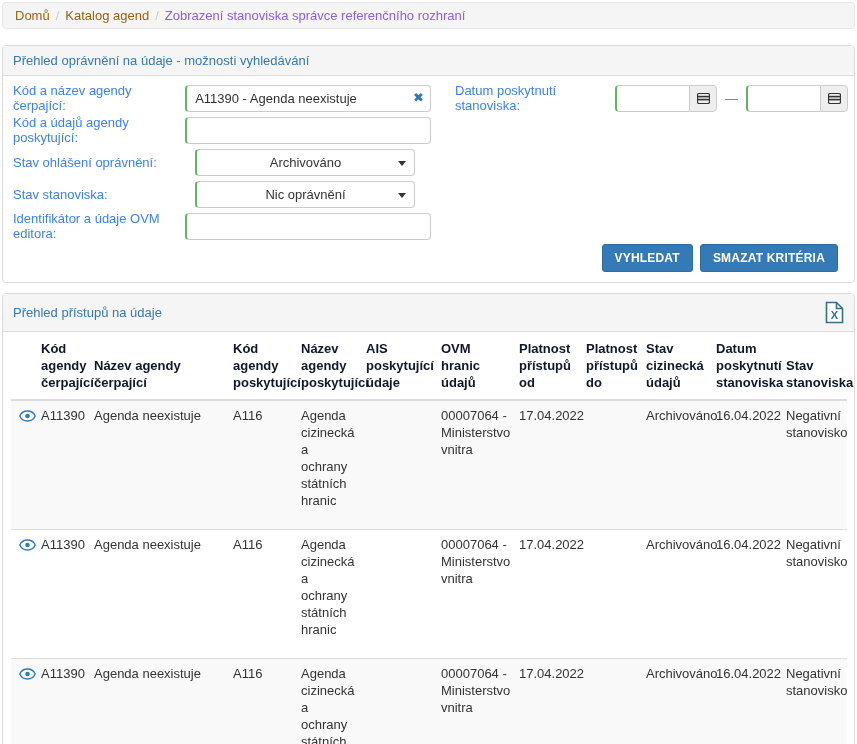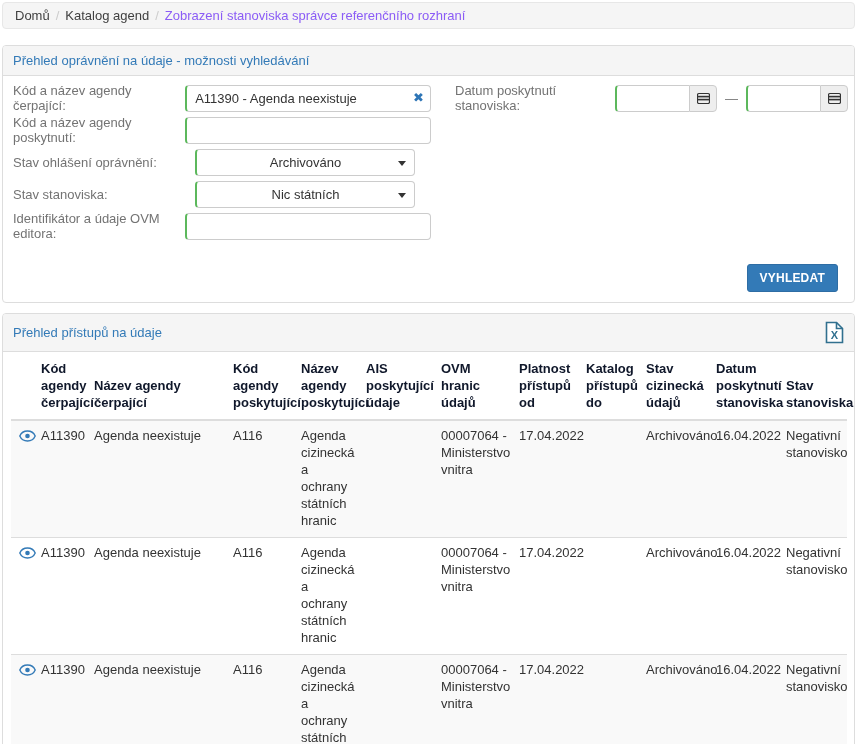--- a/index.html
+++ b/index.html
@@ -15,21 +15,21 @@
 
   
   .breadcrumb {
     background: #f5f5f5;
     border: 1px solid #e7e7e7;
     border-radius: 4px;
     padding: 5px 12px;
     margin: 0 1px 16px 1px;
     font-size: 13px;
   }
-  .breadcrumb a { color: #404040; text-decoration: none; cursor: pointer; }
+  .breadcrumb a { color: #a16207; text-decoration: none; cursor: pointer; }
   .breadcrumb .sep { color: #ccc; padding: 0 6px; }
   .breadcrumb .active-crumb { color: #8b5cf6; }
 
   
   .panel {
     border: 1px solid #ddd;
     border-radius: 4px;
     margin: 0 1px 10px 1px;
     background: #fff;
   }
@@ -45,21 +45,21 @@
     justify-content: space-between;
     min-height: 29px;
   }
 
   
   .search-body { padding: 8px 10px 10px 10px; }
   .form-columns { display: flex; }
   .form-col-left { width: 418px; }
   .form-col-right { flex: 1; padding-left: 24px; }
   .form-row { display: flex; align-items: center; margin-bottom: 4px; height: 28px; }
-  .form-row label { width: 182px; color: #737373; }
+  .form-row label { width: 182px; color: #3b82f6; }
   .ctl-wrap { position: relative; width: 260px; }
   input.txt {
     width: 100%; height: 27px;
     border: 1px solid #ccc;
     border-left: 2px solid #5cb85c;
     border-radius: 4px;
     padding: 3px 8px;
     font-family: inherit; font-size: 13px; color: #333;
     outline: none;
   }
@@ -100,21 +100,21 @@
   .cal-btn {
     width: 28px; height: 27px;
     border: 1px solid #ccc;
     border-radius: 0 4px 4px 0;
     background: #eeeeee;
     display: flex; align-items: center; justify-content: center;
     cursor: pointer; padding: 0;
   }
   .range-dash { padding: 0 8px; color: #777; }
 
-  .btn-row { display: flex; justify-content: flex-end; gap: 7px; margin-top: 20px; padding-right: 6px; }
+  .btn-row { display: flex; justify-content: flex-end; gap: 7px; margin-top: 0; padding-right: 6px; }
   .btn-primary {
     background: #337ab7;
     border: 1px solid #2e6da4;
     color: #fff;
     font-family: inherit;
     font-size: 12px;
     font-weight: 600;
     letter-spacing: .2px;
     padding: 6px 12px;
     border-radius: 3px;
@@ -133,21 +133,21 @@
     text-align: left;
     vertical-align: bottom;
     font-weight: bold;
     color: #0f172a;
     padding: 8px 4px 8px 4px;
     border-bottom: 2px solid #ddd;
     line-height: 17px;
   }
   table.results td {
     vertical-align: top;
-    padding: 6px 4px 8px 4px;
+    padding: 6px 4px 20px 4px;
     border-top: 1px solid #ddd;
     line-height: 17px;
   }
   table.results thead tr { height: 64px; }
   table.results tbody tr { height: 92px; }
   table.results tbody tr:nth-child(odd) { background: #f9f9f9; }
   table.results tr td:first-child, table.results tr th:first-child { padding-left: 8px; }
   .eye-btn { cursor: pointer; display: inline-block; margin-top: 2px; }
 </style>
 </head>
@@ -167,38 +167,38 @@
 
         <div class="form-row">
           <label>Kód a název agendy čerpající:</label>
           <div class="ctl-wrap">
             <input class="txt has-clear" type="text" value="A11390 - Agenda neexistuje" style="">
             <span class="clear-x">✖</span>
           </div>
         </div>
 
         <div class="form-row">
-          <label>Kód a název agendy poskytnutí:</label>
+          <label>Kód a údajů agendy poskytující:</label>
           <div class="ctl-wrap">
             <input class="txt" type="text" value="" style="">
           </div>
         </div>
 
         <div class="form-row">
           <label>Stav ohlášení oprávnění:</label>
           <div class="fake-select">
             <span>Archivováno</span>
             <span class="caret"></span>
           </div>
         </div>
 
         <div class="form-row">
           <label>Stav stanoviska:</label>
           <div class="fake-select">
-            <span>Nic státních</span>
+            <span>Nic oprávnění</span>
             <span class="caret"></span>
           </div>
         </div>
 
         <div class="form-row">
           <label>Identifikátor a údaje OVM editora:</label>
           <div class="ctl-wrap">
             <input class="txt" type="text" value="" style="">
           </div>
         </div>
@@ -227,20 +227,21 @@
               </svg>
             </button>
           </div>
         </div>
 
       </div>
     </div>
 
     <div class="btn-row">
       <button class="btn-primary">VYHLEDAT</button>
+      <button class="btn-primary">SMAZAT KRITÉRIA</button>
     </div>
   </div>
 </section>
 
 <section class="panel">
   <div class="panel-heading">
     <span>Přehled přístupů na údaje</span>
     <span class="excel-btn">
       <svg width="19" height="23" viewBox="0 0 19 23">
         <path d="M1.5 1.5h10l6 6v14h-16z" fill="#fff" stroke="#31708f" stroke-width="1.6"></path>
@@ -268,21 +269,21 @@
       <thead>
         <tr>
           <th></th>
           <th>Kód agendy čerpající</th>
           <th>Název agendy čerpající</th>
           <th>Kód agendy poskytující</th>
           <th>Název agendy poskytující</th>
           <th>AIS poskytující údaje</th>
           <th>OVM hranic údajů</th>
           <th>Platnost přístupů od</th>
-          <th>Katalog přístupů do</th>
+          <th>Platnost přístupů do</th>
           <th>Stav cizinecká údajů</th>
           <th>Datum poskytnutí stanoviska</th>
           <th>Stav stanoviska</th>
         </tr>
       </thead>
       <tbody>
         <tr>
           <td><span class="eye-btn"><svg width="17" height="12" viewBox="0 0 17 12">
                   <path d="M8.5 1C4.9 1 2 3.2.8 6c1.2 2.8 4.1 5 7.7 5s6.5-2.2 7.7-5C15 3.2 12.1 1 8.5 1z" fill="none" stroke="#337ab7" stroke-width="1.4"></path>
                   <circle cx="8.5" cy="6" r="2.3" fill="#337ab7"></circle>

